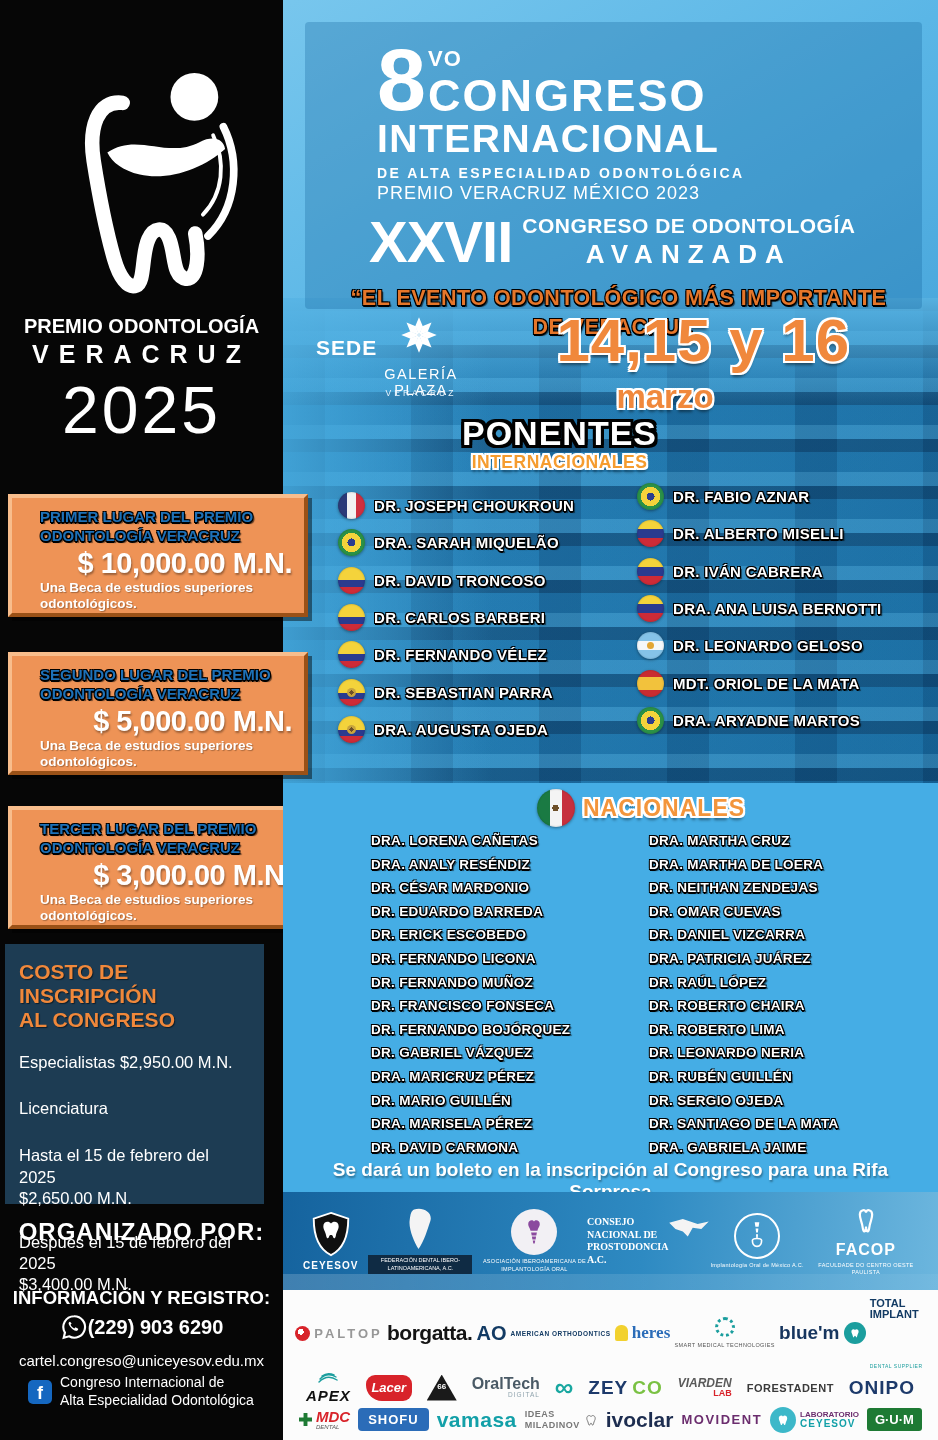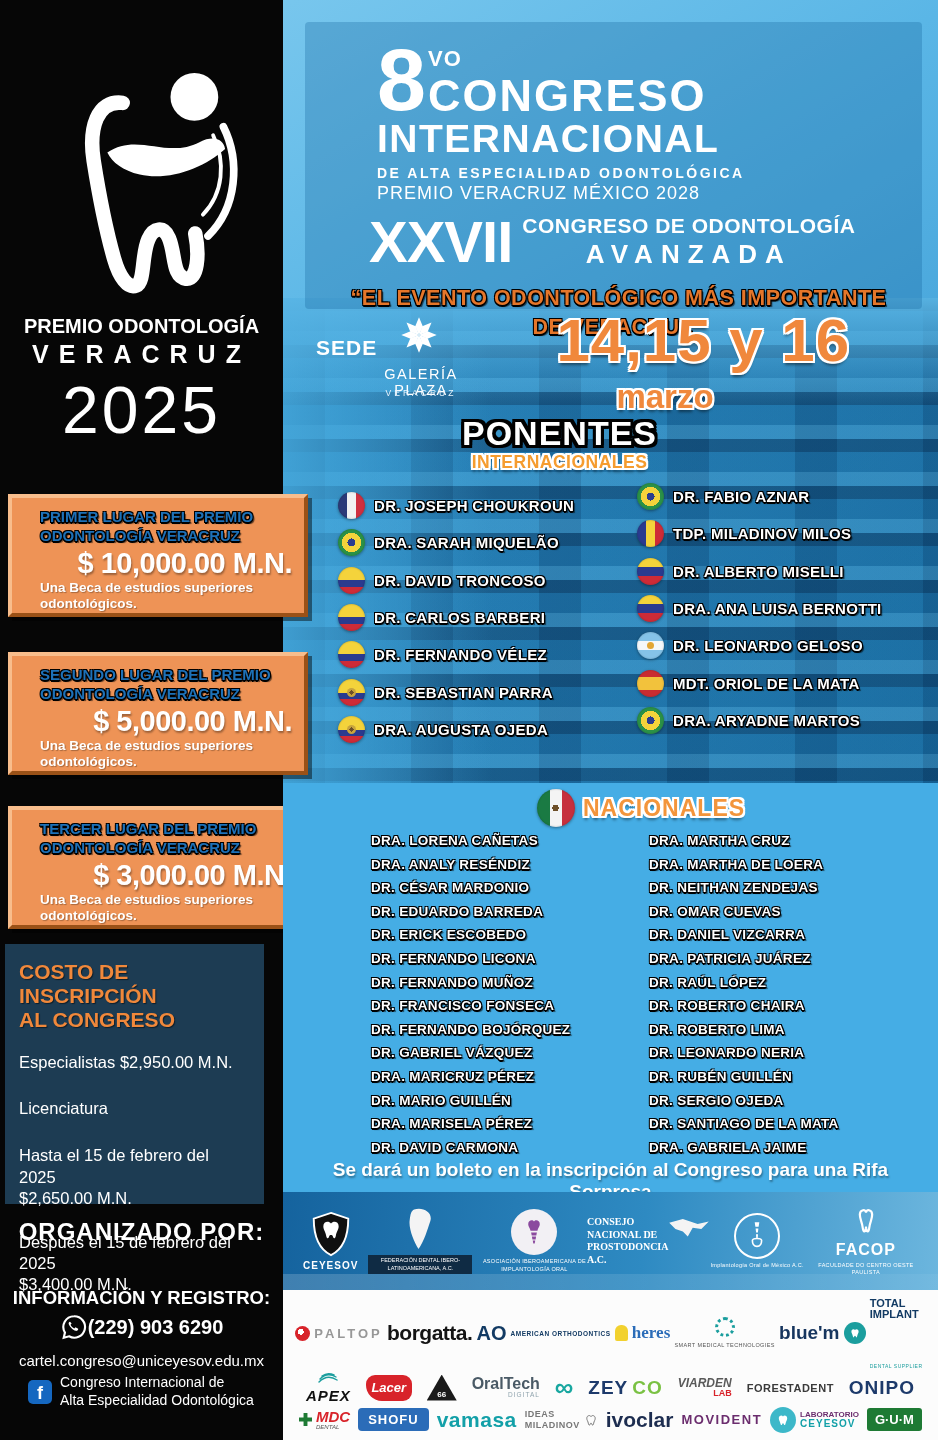--- a/index.html
+++ b/index.html
@@ -146,21 +146,21 @@
   .sub-smt { color:#555; font-size:5.5px; letter-spacing:.4px; margin-top:2px; }
   .lbl-bluem { color:#16355e; font-size:19px; font-weight:bold; }
   .icon-teal-circle { width:22px; height:22px; border-radius:50%; background:#1b9e9e; display:flex; align-items:center; justify-content:center; color:#fff; }
   .lbl-total { color:#123a63; font-size:11px; font-weight:bold; width:56px; line-height:1; }
   .sub-total { color:#1b9e9e; font-size:5px; letter-spacing:.5px; }
 
   .lbl-apex { color:#111; font-size:15px; font-weight:bold; font-style:italic; letter-spacing:1px; }
   .icon-lacer { width:46px; height:26px; background:#d8232a; border-radius:9px 9px 9px 16px; color:#fff;
                 display:flex; align-items:center; justify-content:center; font-size:13px; font-weight:bold; font-style:italic; }
   .icon-tri { width:30px; height:26px; background:#1a1a1a; clip-path:polygon(50% 0,100% 100%,0 100%);
-              color:#fff; font-size:8px; font-weight:bold; display:flex; align-items:flex-end; justify-content:center; padding-bottom:2px; }
+              color:#fff; font-size:8px; font-weight:bold; display:flex; align-items:flex-end; justify-content:center; padding-bottom:10px; }
   .lbl-oraltech { color:#4a5a66; font-size:16px; font-weight:bold; }
   .sub-oraltech { color:#8fa3ad; font-size:6.5px; letter-spacing:1px; align-self:flex-end; }
   .lbl-inf { color:#18a7a0; font-size:26px; font-weight:bold; line-height:.8; }
   .lbl-zeyco-a { color:#1d3a6b; font-size:19px; font-weight:bold; letter-spacing:1px; }
   .lbl-zeyco-b { color:#7ac143; font-size:19px; font-weight:bold; letter-spacing:1px; }
   .lbl-viarden { color:#5a5a5a; font-size:12px; font-weight:bold; font-style:italic; }
   .sub-viarden { color:#d8232a; font-size:9px; font-weight:bold; align-self:flex-end; }
   .lbl-forestadent { color:#3a3a3a; font-size:11px; font-weight:bold; letter-spacing:.5px; }
   .lbl-onipo { color:#1d3a6b; font-size:19px; font-weight:bold; letter-spacing:1px; }
 
@@ -261,21 +261,21 @@
   <header class="header-panel">
     <div class="h-row1">
       <span class="h-eight">8</span>
       <span class="h-col">
         <span class="h-vo">VO</span>
         <span class="h-congreso">CONGRESO</span>
       </span>
     </div>
     <div class="h-internacional">INTERNACIONAL</div>
     <div class="h-sub1">DE ALTA ESPECIALIDAD ODONTOLÓGICA</div>
-    <div class="h-sub2">PREMIO VERACRUZ MÉXICO 2028</div>
+    <div class="h-sub2">PREMIO VERACRUZ MÉXICO 2023</div>
     <div class="h-row2">
       <span class="h-roman">XXVII</span>
       <span class="h-c2">
         <div class="h-c2a">CONGRESO DE ODONTOLOGÍA</div>
         <div class="h-c2b">AVANZADA</div>
       </span>
     </div>
     <div class="h-tagline ob1">
       <div>“EL EVENTO ODONTOLÓGICO MÁS IMPORTANTE</div>
         <div>DE VERACRUZ”</div>
@@ -333,26 +333,26 @@
         <span class="sp-name ob1">DRA. AUGUSTA OJEDA</span>
       </div>
   </div>
 
   <div class="intl-col intl-right">
     <div class="sp-row">
         <span class="flag" data-flag="brazil"></span>
         <span class="sp-name ob1">DR. FABIO AZNAR</span>
       </div>
     <div class="sp-row">
-        <span class="flag" data-flag="romania"></span>
-        <span class="sp-name ob1">TDP. MILADINOV MILOS</span>
-      </div>
-    <div class="sp-row">
         <span class="flag" data-flag="venezuela"></span>
         <span class="sp-name ob1">DR. ALBERTO MISELLI</span>
+      </div>
+    <div class="sp-row">
+        <span class="flag" data-flag="venezuela"></span>
+        <span class="sp-name ob1">DR. IVÁN CABRERA</span>
       </div>
     <div class="sp-row">
         <span class="flag" data-flag="venezuela"></span>
         <span class="sp-name ob1">DRA. ANA LUISA BERNOTTI</span>
       </div>
     <div class="sp-row">
         <span class="flag" data-flag="argentina"></span>
         <span class="sp-name ob1">DR. LEONARDO GELOSO</span>
       </div>
     <div class="sp-row">

